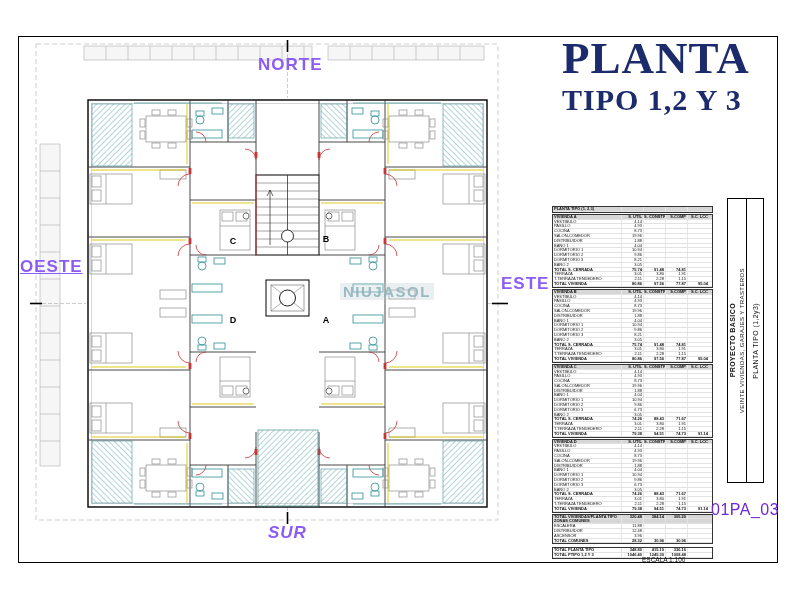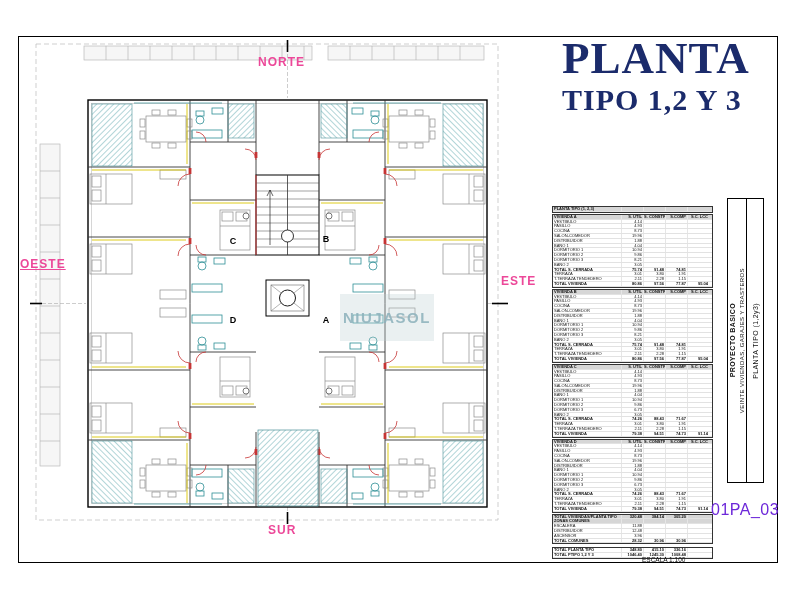--- a/index.html
+++ b/index.html
@@ -2,28 +2,28 @@
 <html><head>
 <meta charset="utf-8">
 <style>
   html,body{margin:0;padding:0;}
   body{
     width:800px;height:600px;background:#fff;position:relative;overflow:hidden;
     font-family:"Liberation Sans",sans-serif;color:#111;
   }
   .frame{position:absolute;left:18px;top:36px;width:760px;height:527px;border:1.5px solid #000;box-sizing:border-box;}
   .plan-wrap{position:absolute;left:30px;top:40px;width:510px;height:485px;}
-  .compass{position:absolute;font-weight:bold;font-size:12px;letter-spacing:1px;color:#ec4899;font-family:"Liberation Sans",sans-serif;}
+  .compass{position:absolute;font-weight:bold;font-size:17px;letter-spacing:1px;color:#8b5cf6;font-family:"Liberation Sans",sans-serif;}
   #c-n{left:258px;top:55px;}
   #c-w{left:20px;top:257px;text-decoration:underline;}
   #c-e{left:501px;top:274px;}
-  #c-s{left:268px;top:523px;}
+  #c-s{left:268px;top:523px;font-style:italic;}
   .watermark{
-    position:absolute;left:340px;top:294px;font-size:15px;font-weight:bold;letter-spacing:1.5px;
-    color:#8fb3bd;background:rgba(190,205,210,0.35);padding:15px 3px;opacity:0.9;
+    position:absolute;left:340px;top:283px;font-size:15px;font-weight:bold;letter-spacing:1.5px;
+    color:#8fb3bd;background:rgba(190,205,210,0.35);padding:0 3px;opacity:0.9;
   }
   .sheet-title{
     position:absolute;left:562px;top:36px;width:200px;color:#1b2b6b;
     font-family:"Liberation Serif",serif;font-weight:bold;line-height:1.0;letter-spacing:1px;
   }
   .sheet-title .l1{font-size:45px;display:block;}
   .sheet-title .l2{font-size:30px;display:block;margin-top:4px;}
   
   .atable{position:absolute;left:552px;top:205px;width:161px;font-size:4px;line-height:1;color:#111;}
   .blk{border:1px solid #333;box-sizing:border-box;margin-top:1px;background:#fff;}

